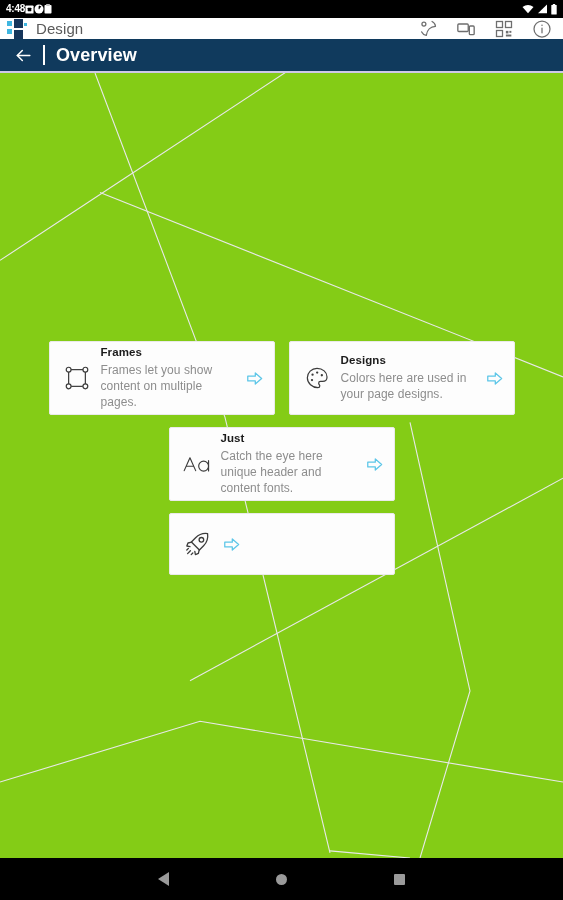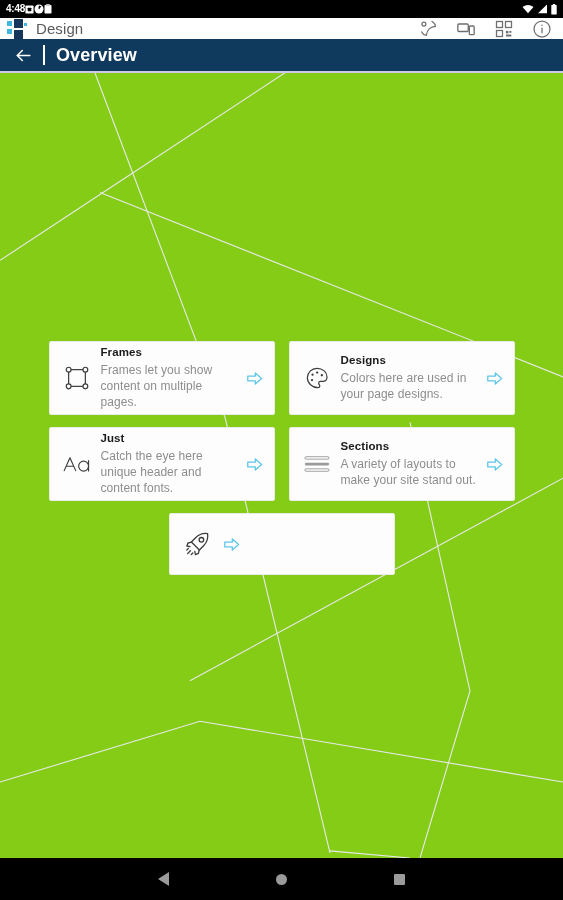--- a/index.html
+++ b/index.html
@@ -445,38 +445,20 @@
             <div class="card-title">Just</div>
             <div class="card-desc">Catch the eye here unique header and content fonts.</div>
           </div>
           <div class="card-arrow">
             <svg width="19" height="19" viewBox="0 0 24 24" fill="none" stroke="#5cc6e8" stroke-width="1.6" stroke-linejoin="round">
               <path d="M3.5 9 L13 9 L13 5 L21 12 L13 19 L13 15 L3.5 15 Z"></path>
             </svg>
           </div>
         </div>
 
-        <div class="card">
-          <div class="card-icon">
-            <svg width="28" height="22" viewBox="0 0 30 22" fill="none">
-              <rect x="2" y="3.2" width="26" height="2.6" rx="1.3" fill="#ffffff" stroke="#9a9a9a" stroke-width="1"></rect>
-              <rect x="2" y="9.6" width="26" height="2.9" rx="1.4" fill="#9a9a9a"></rect>
-              <rect x="2" y="16.2" width="26" height="2.6" rx="1.3" fill="#ffffff" stroke="#9a9a9a" stroke-width="1"></rect>
-            </svg>
-          </div>
-          <div class="card-text">
-            <div class="card-title">Sections</div>
-            <div class="card-desc">A variety of layouts to make your site stand out.</div>
-          </div>
-          <div class="card-arrow">
-            <svg width="19" height="19" viewBox="0 0 24 24" fill="none" stroke="#5cc6e8" stroke-width="1.6" stroke-linejoin="round">
-              <path d="M3.5 9 L13 9 L13 5 L21 12 L13 19 L13 15 L3.5 15 Z"></path>
-            </svg>
-          </div>
-        </div>
 
       </div>
 
       <div class="card-row">
 
         <div class="card wide-single">
           <div class="card-icon">
             <svg width="28" height="28" viewBox="0 0 28 28" fill="none" stroke="#3c3c3c" stroke-width="1.3" stroke-linecap="round" stroke-linejoin="round">
               <path d="M24.6 3.6 C20.4 3 16 4.4 12.6 7.8 L8.4 12 L16.4 20 L20.6 15.8 C24 12.4 25.2 8 24.6 3.6 Z"></path>
               <circle cx="18.4" cy="9.8" r="2.3"></circle>

